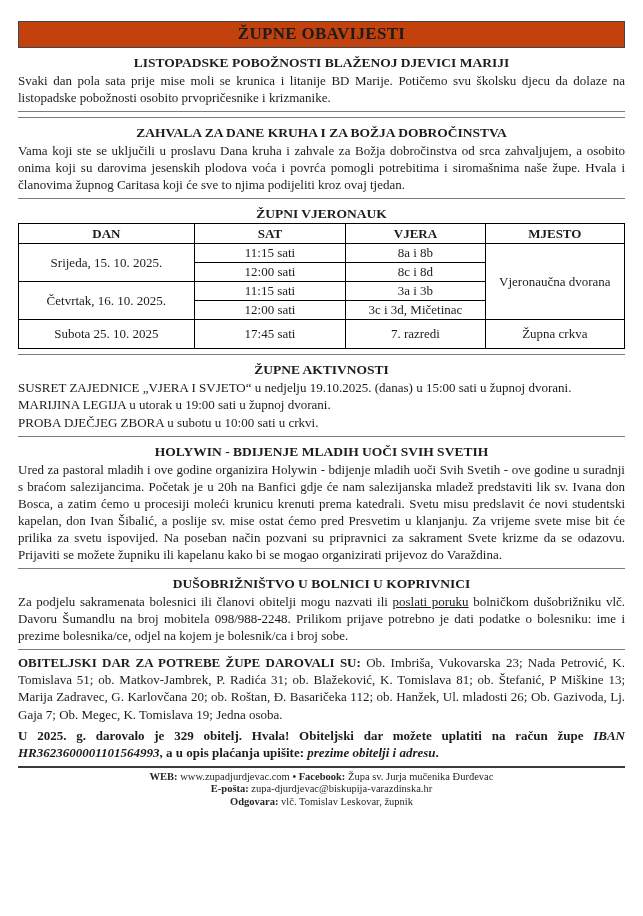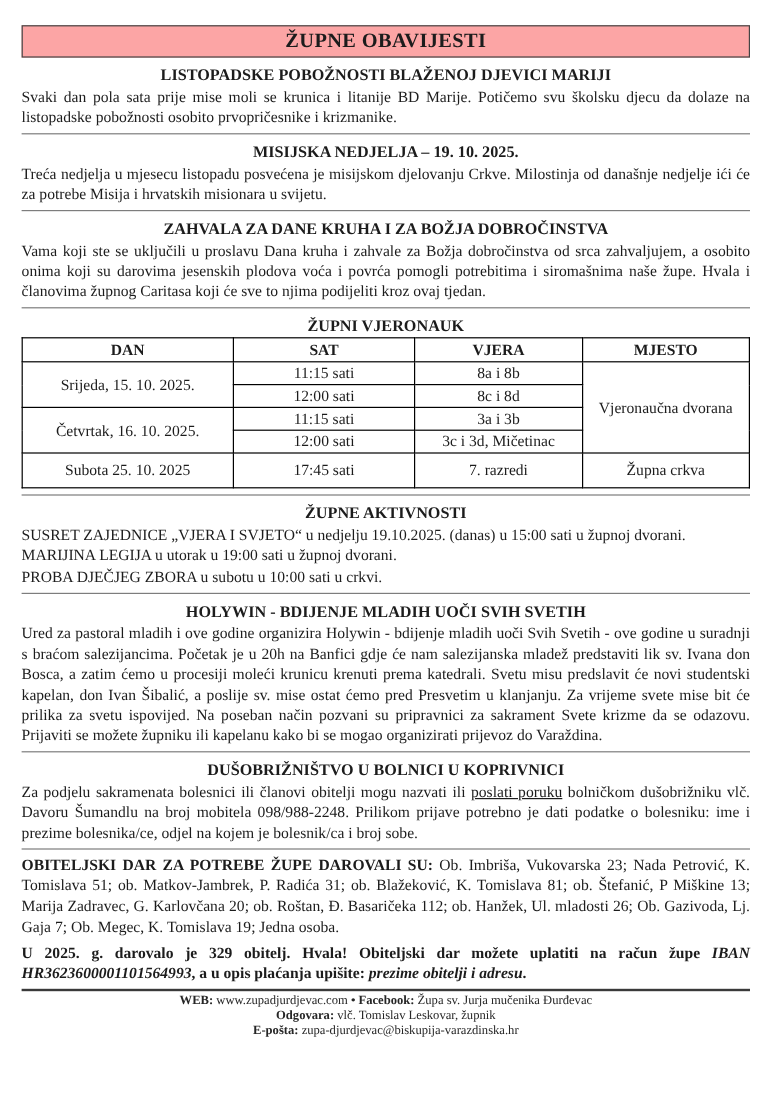--- a/index.html
+++ b/index.html
@@ -3,21 +3,21 @@
 <meta charset="utf-8">
 <style>
   * { margin:0; padding:0; box-sizing:border-box; }
   html,body { background:#ffffff; }
   .page {
     width:643px; height:916px; margin:0 auto; background:#ffffff;
     font-family:"Liberation Serif","DejaVu Serif",serif;
     color:#1c1c1c; padding:21px 18px 0 18px; overflow:hidden;
   }
   .title-box {
-    border:1px solid #454545; background:#fca5a5; text-align:center;
+    border:1px solid #454545; background:#c2410c; text-align:center;
     font-weight:bold; font-size:17px; padding:2px 0 3px; letter-spacing:.3px;
   }
   .sec-heading {
     text-align:center; font-weight:bold; font-size:13.5px; line-height:15px;
     margin-top:7px; margin-bottom:2px;
   }
   .body-text { font-size:13px; line-height:17px; text-align:justify; }
   .activity-line { font-size:13px; line-height:17.3px; text-align:left; }
   hr.divider { border:none; border-top:1.5px solid #7d7d7d; margin:5px 0 0 0; }
   hr.footer-sep { border:none; border-top:2px solid #3a3a3a; margin:4px 0 3px 0; }
@@ -37,24 +37,20 @@
 <div class="page">
 
   <div class="title-box">ŽUPNE OBAVIJESTI</div>
 
   <div>
     <div class="sec-heading">LISTOPADSKE POBOŽNOSTI BLAŽENOJ DJEVICI MARIJI</div>
     <p class="body-text">Svaki dan pola sata prije mise moli se krunica i litanije BD Marije. Potičemo svu školsku djecu da dolaze na listopadske pobožnosti osobito prvopričesnike i krizmanike.</p>
   </div>
   <hr class="divider">
 
-  <div>
-    <div class="sec-heading">MISIJSKA NEDJELJA – 19. 10. 2025.</div>
-    <p class="body-text">Treća nedjelja u mjesecu listopadu posvećena je misijskom djelovanju Crkve. Milostinja od današnje nedjelje ići će za potrebe Misija i hrvatskih misionara u svijetu.</p>
-  </div>
   <hr class="divider">
 
   <div>
     <div class="sec-heading">ZAHVALA ZA DANE KRUHA I ZA BOŽJA DOBROČINSTVA</div>
     <p class="body-text">Vama koji ste se uključili u proslavu Dana kruha i zahvale za Božja dobročinstva od srca zahvaljujem, a osobito onima koji su darovima jesenskih plodova voća i povrća pomogli potrebitima i siromašnima naše župe. Hvala i članovima župnog Caritasa koji će sve to njima podijeliti kroz ovaj tjedan.</p>
   </div>
   <hr class="divider">
 
   <div>
     <div class="sec-heading">ŽUPNI VJERONAUK</div>
@@ -132,19 +128,19 @@
       <span class="italic">prezime obitelji i adresu</span><span>.</span></p>
   </div>
 
   <hr class="footer-sep">
 
   <div class="footer">
     <div><span class="bold">WEB:</span>
       <span>www.zupadjurdjevac.com</span>
       <span class="bold">• Facebook:</span>
       <span>Župa sv. Jurja mučenika Đurđevac</span></div>
+    <div><span class="bold">E-pošta:</span>
+      <span>zupa-djurdjevac@biskupija-varazdinska.hr</span></div>
     <div><span class="bold">Odgovara:</span>
       <span>vlč. Tomislav Leskovar, župnik</span></div>
-    <div><span class="bold">E-pošta:</span>
-      <span>zupa-djurdjevac@biskupija-varazdinska.hr</span></div>
   </div>
 
 </div>
 
 </body></html>

